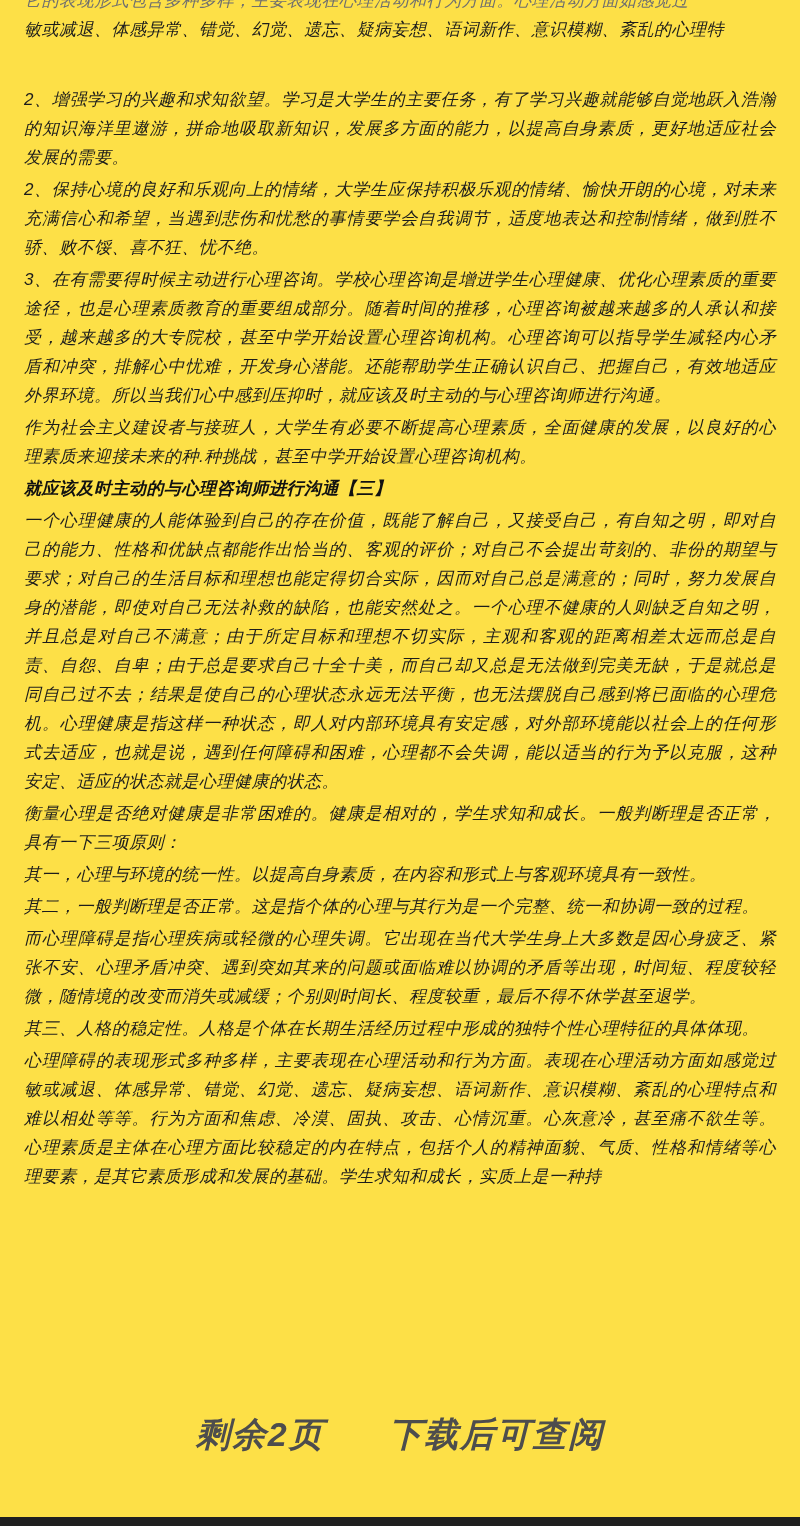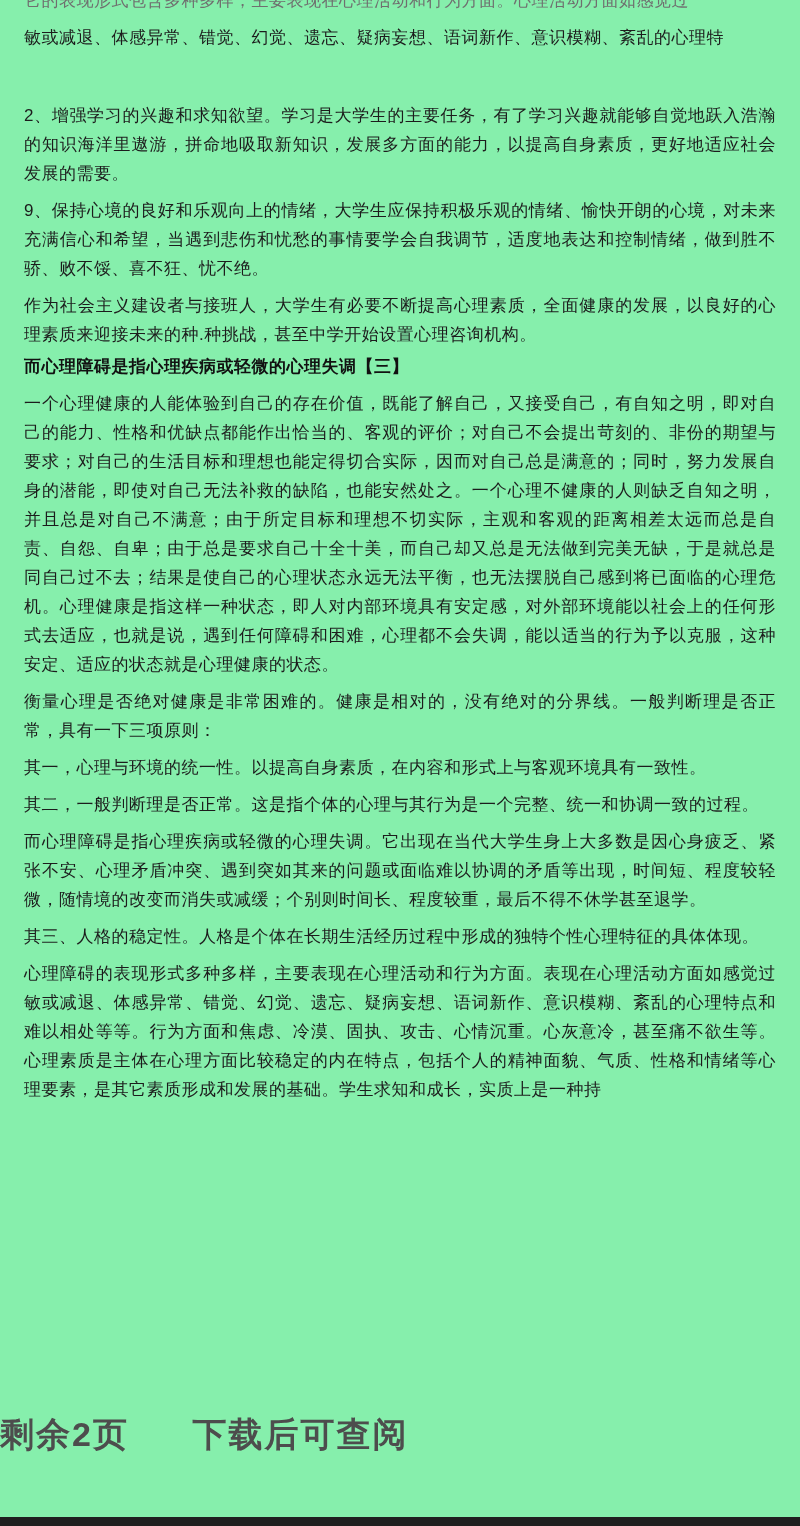--- a/index.html
+++ b/index.html
@@ -11,32 +11,33 @@
     width: 800px;
     height: 1526px;
     overflow: hidden;
     position: relative;
     font-family: "Liberation Sans", "DejaVu Sans", sans-serif;
   }
   .doc-page {
     width: 800px;
     height: 1526px;
     position: relative;
-    background: #86efac;
+    background: #fde047;
+    font-style: italic;
   }
   .doc-body {
     padding: 0 24px;
     color: #1c1c1c;
     font-size: 17px;
     line-height: 29px;
     text-align: justify;
     letter-spacing: 0.5px;
   }
   .doc-body p {
-    margin: 8px 0 3px 0;
+    margin: 0 0 3px 0;
   }
   
   .clip-line {
     height: 15px;
     overflow: hidden;
   }
   .clip-line .inner {
     display: block;
     margin-top: -14px;
     color: #6f6f6f;
@@ -53,21 +54,21 @@
     line-height: 29px;
     font-weight: 700;
     margin: 0 0 3px 0;
     color: #111111;
   }
   .download-footer {
     position: absolute;
     left: 0;
     right: 0;
     top: 1412px;
-    text-align: left;
+    text-align: center;
     font-weight: 700;
     font-size: 34px;
     color: #4d4d4d;
     letter-spacing: 2px;
     cursor: pointer;
   }
   .download-footer .hint {
     margin-left: 52px;
   }
   .bottom-bar {
@@ -88,27 +89,28 @@
 
     <div class="clip-line">
       <span class="inner">它的表现形式包含多种多样，主要表现在心理活动和行为方面。心理活动方面如感觉过</span>
     </div>
 
     <p class="carryover-line">敏或减退、体感异常、错觉、幻觉、遗忘、疑病妄想、语词新作、意识模糊、紊乱的心理特</p>
 
     <div class="page-gap"></div>
 
     <p>2、增强学习的兴趣和求知欲望。学习是大学生的主要任务，有了学习兴趣就能够自觉地跃入浩瀚的知识海洋里遨游，拼命地吸取新知识，发展多方面的能力，以提高自身素质，更好地适应社会发展的需要。</p>
-    <p>9、保持心境的良好和乐观向上的情绪，大学生应保持积极乐观的情绪、愉快开朗的心境，对未来充满信心和希望，当遇到悲伤和忧愁的事情要学会自我调节，适度地表达和控制情绪，做到胜不骄、败不馁、喜不狂、忧不绝。</p>
+    <p>2、保持心境的良好和乐观向上的情绪，大学生应保持积极乐观的情绪、愉快开朗的心境，对未来充满信心和希望，当遇到悲伤和忧愁的事情要学会自我调节，适度地表达和控制情绪，做到胜不骄、败不馁、喜不狂、忧不绝。</p>
+    <p>3、在有需要得时候主动进行心理咨询。学校心理咨询是增进学生心理健康、优化心理素质的重要途径，也是心理素质教育的重要组成部分。随着时间的推移，心理咨询被越来越多的人承认和接受，越来越多的大专院校，甚至中学开始设置心理咨询机构。心理咨询可以指导学生减轻内心矛盾和冲突，排解心中忧难，开发身心潜能。还能帮助学生正确认识自己、把握自己，有效地适应外界环境。所以当我们心中感到压抑时，就应该及时主动的与心理咨询师进行沟通。</p>
     <p>作为社会主义建设者与接班人，大学生有必要不断提高心理素质，全面健康的发展，以良好的心理素质来迎接未来的种.种挑战，甚至中学开始设置心理咨询机构。</p>
 
-    <h2 class="section-heading">而心理障碍是指心理疾病或轻微的心理失调【三】</h2>
+    <h2 class="section-heading">就应该及时主动的与心理咨询师进行沟通【三】</h2>
 
     <p>一个心理健康的人能体验到自己的存在价值，既能了解自己，又接受自己，有自知之明，即对自己的能力、性格和优缺点都能作出恰当的、客观的评价；对自己不会提出苛刻的、非份的期望与要求；对自己的生活目标和理想也能定得切合实际，因而对自己总是满意的；同时，努力发展自身的潜能，即使对自己无法补救的缺陷，也能安然处之。一个心理不健康的人则缺乏自知之明，并且总是对自己不满意；由于所定目标和理想不切实际，主观和客观的距离相差太远而总是自责、自怨、自卑；由于总是要求自己十全十美，而自己却又总是无法做到完美无缺，于是就总是同自己过不去；结果是使自己的心理状态永远无法平衡，也无法摆脱自己感到将已面临的心理危机。心理健康是指这样一种状态，即人对内部环境具有安定感，对外部环境能以社会上的任何形式去适应，也就是说，遇到任何障碍和困难，心理都不会失调，能以适当的行为予以克服，这种安定、适应的状态就是心理健康的状态。</p>
-    <p>衡量心理是否绝对健康是非常困难的。健康是相对的，没有绝对的分界线。一般判断理是否正常，具有一下三项原则：</p>
+    <p>衡量心理是否绝对健康是非常困难的。健康是相对的，学生求知和成长。一般判断理是否正常，具有一下三项原则：</p>
     <p>其一，心理与环境的统一性。以提高自身素质，在内容和形式上与客观环境具有一致性。</p>
     <p>其二，一般判断理是否正常。这是指个体的心理与其行为是一个完整、统一和协调一致的过程。</p>
     <p>而心理障碍是指心理疾病或轻微的心理失调。它出现在当代大学生身上大多数是因心身疲乏、紧张不安、心理矛盾冲突、遇到突如其来的问题或面临难以协调的矛盾等出现，时间短、程度较轻微，随情境的改变而消失或减缓；个别则时间长、程度较重，最后不得不休学甚至退学。</p>
     <p>其三、人格的稳定性。人格是个体在长期生活经历过程中形成的独特个性心理特征的具体体现。</p>
     <p>心理障碍的表现形式多种多样，主要表现在心理活动和行为方面。表现在心理活动方面如感觉过敏或减退、体感异常、错觉、幻觉、遗忘、疑病妄想、语词新作、意识模糊、紊乱的心理特点和难以相处等等。行为方面和焦虑、冷漠、固执、攻击、心情沉重。心灰意冷，甚至痛不欲生等。心理素质是主体在心理方面比较稳定的内在特点，包括个人的精神面貌、气质、性格和情绪等心理要素，是其它素质形成和发展的基础。学生求知和成长，实质上是一种持</p>
 
   </div>
 
   <div class="download-footer">
     <span class="remaining">剩余2页</span>

